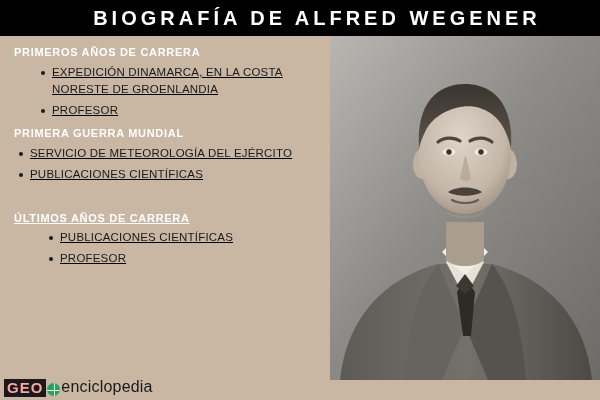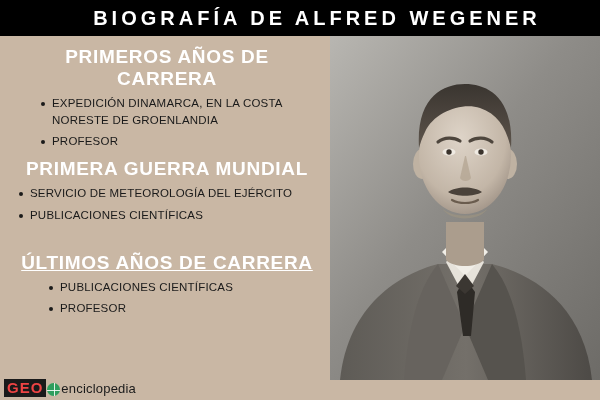--- a/index.html
+++ b/index.html
@@ -48,33 +48,34 @@
     width: 330px;
     height: 364px;
     box-sizing: border-box;
     padding: 8px 6px 0 10px;
   }
   .section {
     margin-bottom: 2px;
   }
   .section-heading {
     color: #ffffff;
-    font-size: 19px;
+    font-size: 11px;
     font-weight: bold;
     letter-spacing: 0.7px;
     text-transform: uppercase;
-    text-align: center;
+    text-align: left;
     margin: 0 0 5px 0;
     padding: 0 4px;
     line-height: 1.15;
   }
   ul.bullets {
     list-style: none;
     margin: 0 0 0 0;
     padding: 0;
+    text-decoration: underline;
   }
   ul.bullets li {
     position: relative;
     color: #1a1a1a;
     font-size: 11.5px;
     line-height: 1.5;
     padding-left: 16px;
     margin-bottom: 4px;
     text-transform: uppercase;
     letter-spacing: 0.2px;
@@ -113,21 +114,21 @@
   .logo {
     position: absolute;
     left: 4px;
     bottom: 3px;
     display: flex;
     align-items: flex-end;
     height: 22px;
   }
   .logo .geo {
     background: #1a1a1a;
-    color: #ef4444;
+    color: #fca5a5;
     font-size: 15px;
     font-weight: bold;
     letter-spacing: 1px;
     padding: 1px 3px 1px 3px;
     line-height: 1.05;
     display: inline-block;
   }
   .logo .globe {
     display: inline-block;
     width: 13px;
@@ -152,21 +153,21 @@
     position: absolute;
     top: 50%;
     left: 0;
     width: 13px;
     height: 1px;
     background: #ffffff;
     opacity: 0.85;
   }
   .logo .enciclopedia {
     color: #1a1a1a;
-    font-size: 13px;
+    font-size: 16px;
     letter-spacing: 0.2px;
     padding-bottom: 1px;
   }
   .bottom-strip {
     position: absolute;
     left: 0;
     bottom: 0;
     width: 600px;
     height: 20px;
     background: #c9b7a4;

